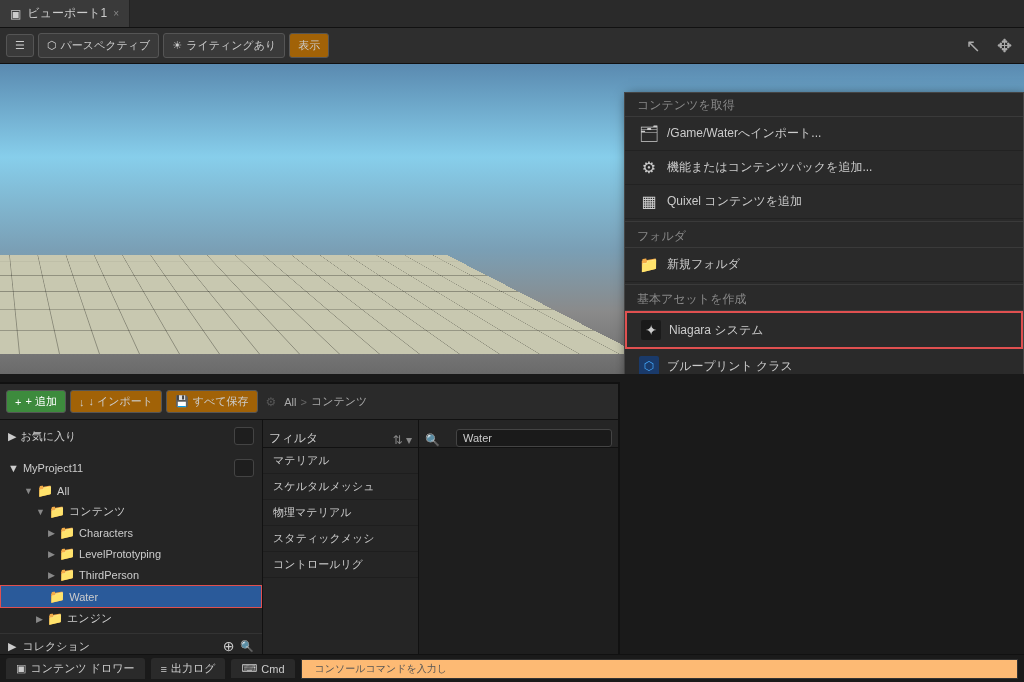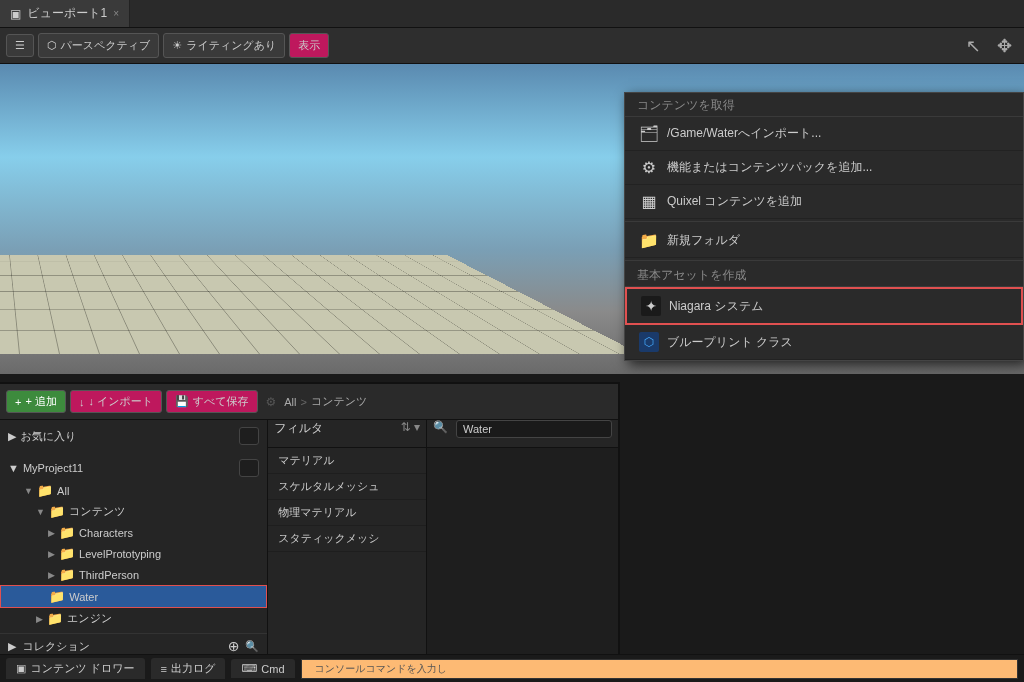--- a/index.html
+++ b/index.html
@@ -133,21 +133,21 @@
       gap: 4px;
       padding: 3px 8px;
       background: #3d8b3d;
       border: 1px solid #555;
       border-radius: 3px;
       color: #fff;
       font-size: 11px;
       cursor: pointer;
     }
     .cb-btn-gray {
-      background: #be185d;
+      background: #a16207;
       color: #ccc;
     }
     .breadcrumb {
       display: flex;
       align-items: center;
       gap: 4px;
       font-size: 11px;
       color: #aaa;
     }
     .breadcrumb-sep { color: #666; }
@@ -241,23 +241,23 @@
 
     .content-area {
       flex: 1;
       background: #1e1e1e;
       display: flex;
       flex-direction: column;
     }
     .content-search-bar {
       height: 28px;
       display: flex;
-      align-items: flex-start;
+      align-items: flex-end;
       padding: 0 6px;
-      gap: 8px;
+      gap: 16px;
       border-bottom: 1px solid #111;
       background: #252525;
     }
     .search-input {
       flex: 1;
       background: #1a1a1a;
       border: 1px solid #444;
       border-radius: 3px;
       padding: 2px 6px;
       color: #ccc;
@@ -403,20 +403,21 @@
     </div>
     <div class="menu-item">
       <span class="menu-icon">⚙</span>
       <span>機能またはコンテンツパックを追加...</span>
     </div>
     <div class="menu-item">
       <span class="menu-icon">▦</span>
       <span>Quixel コンテンツを追加</span>
     </div>
     <div class="menu-divider"></div>
+    <div class="menu-section-label">フォルダ</div>
     <div class="menu-item">
       <span class="menu-icon">📁</span>
       <span>新規フォルダ</span>
     </div>
     <div class="menu-divider"></div>
     <div class="menu-section-label">基本アセットを作成</div>
     <div class="menu-item highlighted">
       <span class="menu-icon niagara-icon">✦</span>
       <span>Niagara システム</span>
     </div>
@@ -512,20 +513,21 @@
 
     <div class="filter-panel">
       <div class="content-search-bar">
         <span>フィルタ</span>
         <span style="margin-left:auto; color:#888;">⇅ ▾</span>
       </div>
       <div class="filter-item">マテリアル</div>
       <div class="filter-item">スケルタルメッシュ</div>
       <div class="filter-item">物理マテリアル</div>
       <div class="filter-item">スタティックメッシ</div>
+      <div class="filter-item">コントロールリグ</div>
     </div>
 
     <div class="content-area">
       <div class="content-search-bar">
         <span>🔍</span>
         <input class="search-input" type="text" value="Water" style="">
       </div>
       <div class="content-grid">
         
       </div>

